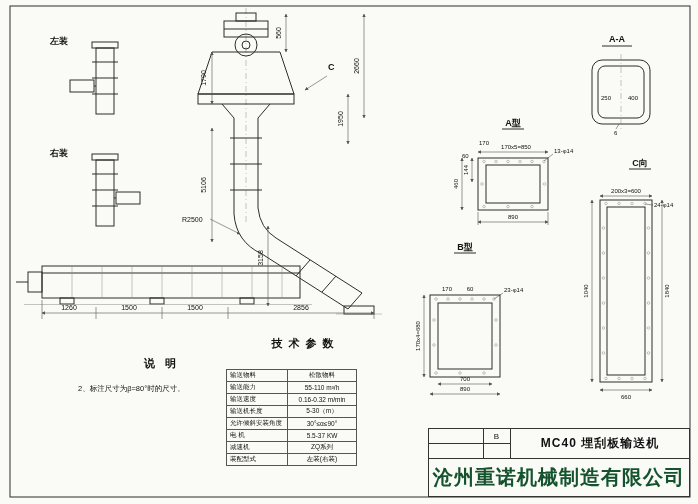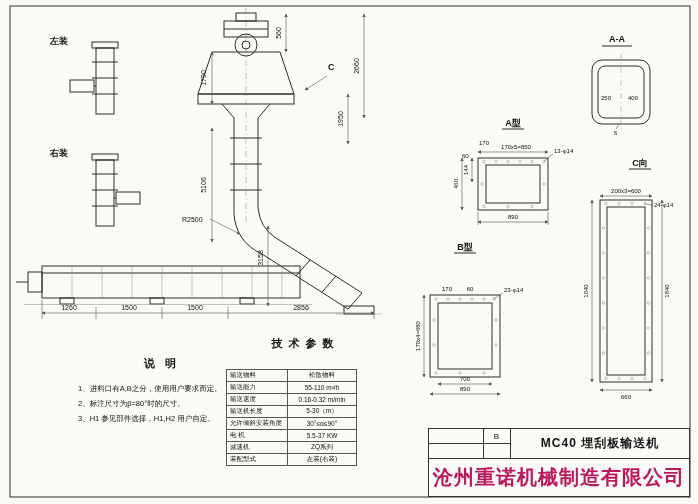--- a/index.html
+++ b/index.html
@@ -35,21 +35,21 @@
                border:1px solid #333;box-sizing:border-box;}
   .tb-top{display:flex;height:30px;border-bottom:1px solid #333;box-sizing:border-box;}
   .tb-cells{width:82px;border-right:1px solid #333;position:relative;box-sizing:border-box;}
   .tb-cells .v{position:absolute;left:54px;top:0;bottom:0;border-left:1px solid #333;}
   .tb-cells .h{position:absolute;left:0;right:0;top:14px;border-top:1px solid #333;}
   .tb-rev{position:absolute;left:54px;top:0;width:27px;height:14px;display:flex;
           align-items:center;justify-content:center;font-size:8px;}
   .tb-model{flex:1;display:flex;align-items:center;justify-content:center;
             font-size:12px;font-weight:bold;letter-spacing:1px;}
   .tb-company{height:37px;display:flex;align-items:center;justify-content:center;
-              font-size:20px;font-weight:bold;letter-spacing:1px;color:#be185d;}
+              font-size:20px;font-weight:bold;letter-spacing:1px;color:#14532d;}
 </style>
 </head>
 <body>
 
 <div class="page">
 
 <svg class="draw" width="698" height="504" viewBox="0 0 698 504">
   <defs>
     <marker id="ar" viewBox="0 0 10 10" refX="9" refY="5" markerWidth="6" markerHeight="6" orient="auto-start-reverse">
       <path d="M0,0 L10,5 L0,10 z" fill="#555"></path>
@@ -296,23 +296,21 @@
     <text class="dt6" text-anchor="middle" x="588" y="291" transform="rotate(-90 588 291)">1040</text>
     <line class="dim" x1="662" y1="200" x2="662" y2="382" marker-start="url(#ar)" marker-end="url(#ar)"></line>
     <text class="dt6" text-anchor="middle" x="669" y="291" transform="rotate(-90 669 291)">1840</text>
     <line class="dim" x1="600" y1="390" x2="652" y2="390" marker-start="url(#ar)" marker-end="url(#ar)"></line>
     <text class="dt6" text-anchor="middle" x="626" y="399">660</text>
   </g>
 </svg>
 
 <div class="notes">
   <div class="notes-title">说明</div>
-  <div class="note-line">1、进料口有A,B之分，使用用户要求而定。</div>
   <div class="note-line">2、标注尺寸为β=80°时的尺寸。</div>
-  <div class="note-line">3、H1 参见部件选择，H1,H2 用户自定。</div>
 </div>
 
 <div class="params">
   <div class="params-title">技术参数</div>
   <table class="tp">
     <tbody>
           <tr>
       <td class="pl">输送物料</td>
       <td class="pv">松散物料</td>
     </tr>

